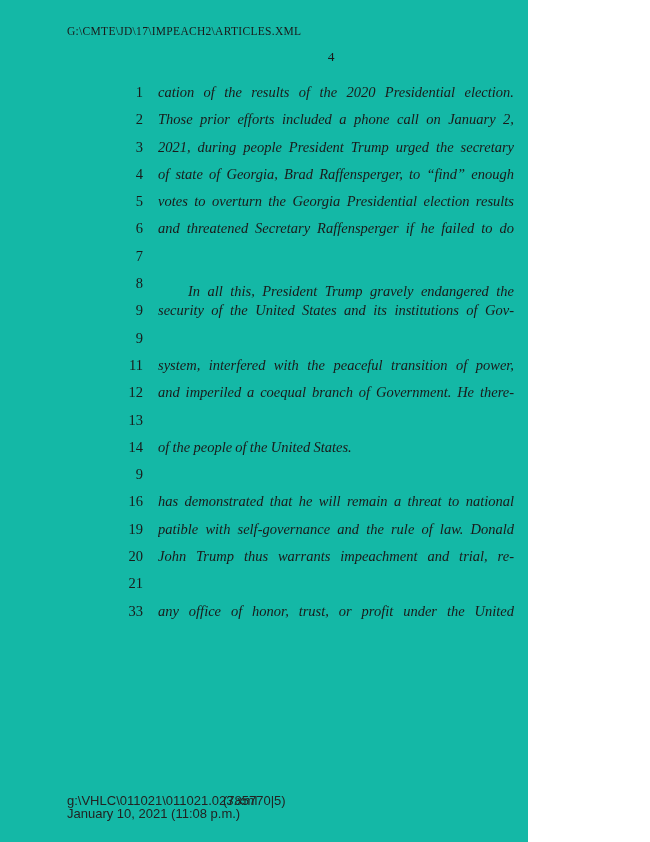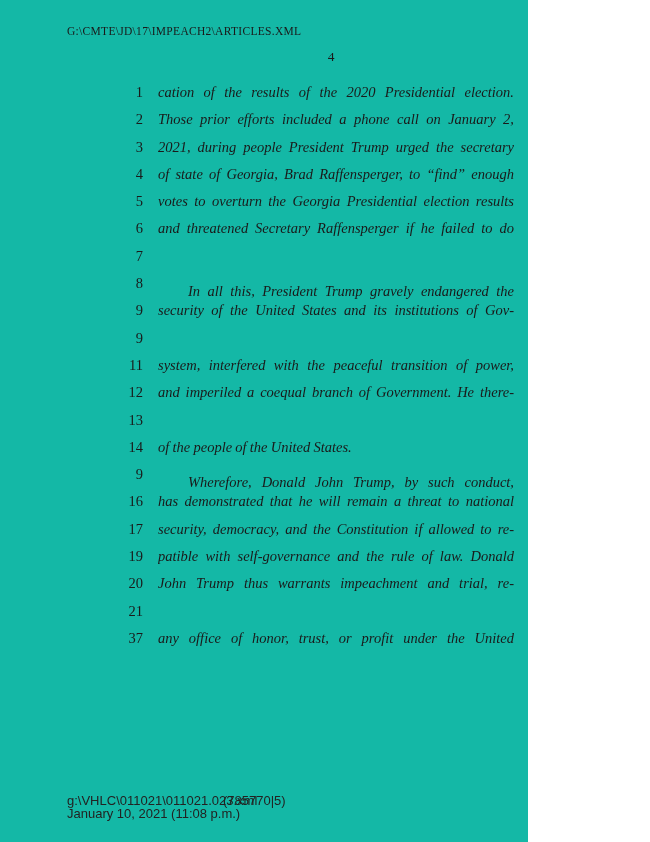--- a/index.html
+++ b/index.html
@@ -151,43 +151,38 @@
       </div>
       <div class="line">
         <span class="num">13</span>
       </div>
       <div class="line">
         <span class="num">14</span>
         <span class="txt para-end">of the people of the United States.</span>
       </div>
       <div class="line">
         <span class="num">9</span>
-        <span class="txt indent">Wherefore, Donald John Trump, by such conduct,</span>
       </div>
       <div class="line">
         <span class="num">16</span>
         <span class="txt">has demonstrated that he will remain a threat to national</span>
-      </div>
-      <div class="line">
-        <span class="num">17</span>
-        <span class="txt">security, democracy, and the Constitution if allowed to re-</span>
       </div>
       <div class="line">
         <span class="num">19</span>
         <span class="txt">patible with self-governance and the rule of law. Donald</span>
       </div>
       <div class="line">
         <span class="num">20</span>
         <span class="txt">John Trump thus warrants impeachment and trial, re-</span>
       </div>
       <div class="line">
         <span class="num">21</span>
       </div>
       <div class="line">
-        <span class="num">37</span>
+        <span class="num">33</span>
         <span class="txt">any office of honor, trust, or profit under the United</span>
       </div>
     </div>
 
   <div class="footer">
     <div class="footer-row">
       <span>g:\VHLC\011021\011021.023.xml</span>
       <span class="footer-code">(785770|5)</span>
     </div>
     <div>January 10, 2021 (11:08 p.m.)</div>

